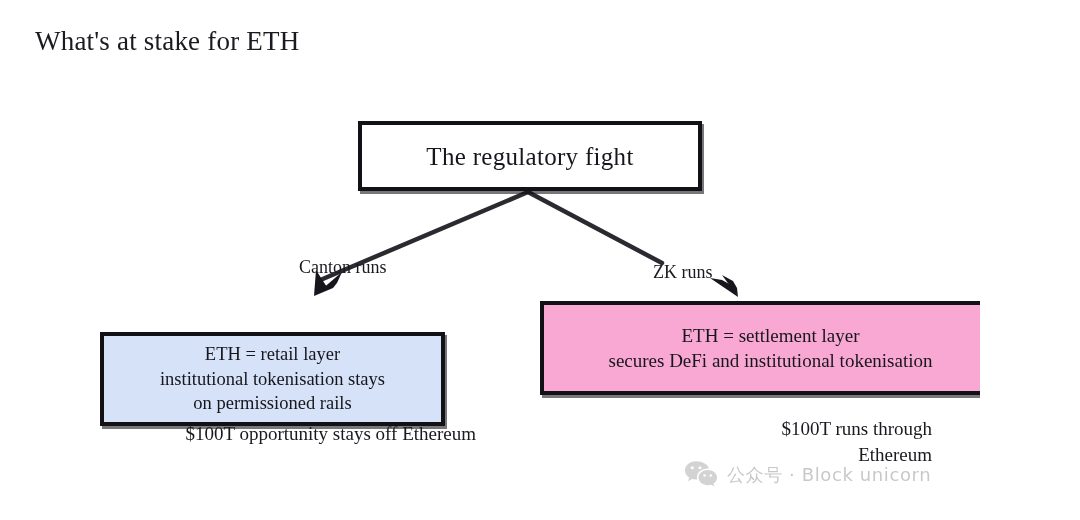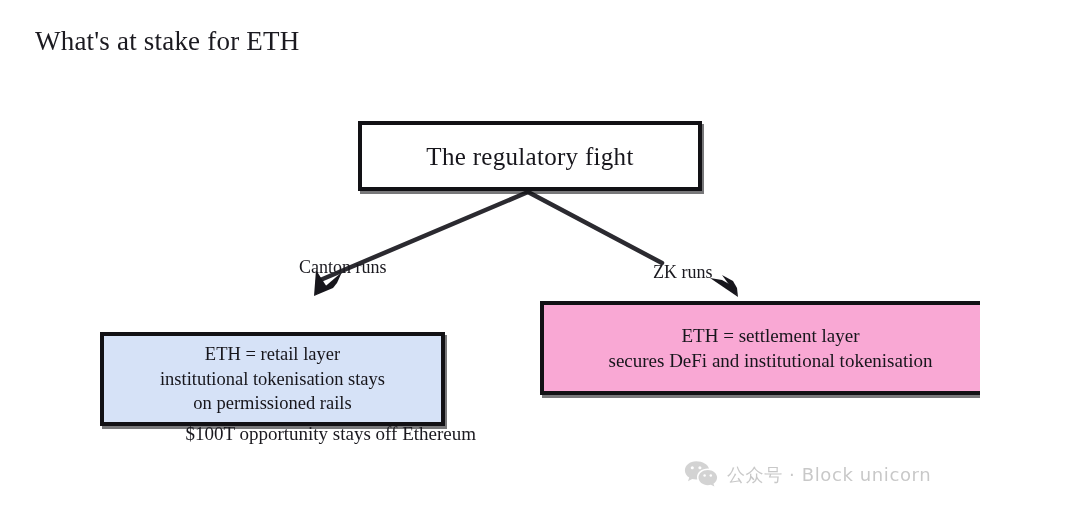--- a/index.html
+++ b/index.html
@@ -180,20 +180,22 @@
 
   <div class="caption caption-left">$100T opportunity stays off Ethereum</div>
 
   <div class="edge-label edge-label-right">ZK runs</div>
 
   <div class="node node-right">
     <span class="node-text" style="white-space: pre-line;">ETH = settlement layer
 secures DeFi and institutional tokenisation</span>
   </div>
 
+  <div class="caption caption-right">$100T runs through
+Ethereum</div>
 
   <div class="watermark">
     <svg class="wm-wechat" viewBox="0 0 34 30" xmlns="http://www.w3.org/2000/svg">
       <g fill="#b9b9b9">
         <path d="M12.2 1.2C5.9 1.2 0.9 5.3 0.9 10.4c0 2.9 1.7 5.5 4.3 7.2L4 21.2l4.2-2.1c1.2 0.3 2.5 0.5 3.9 0.5 0.4 0 0.8 0 1.2-0.1-0.2-0.7-0.3-1.4-0.3-2.2 0-4.8 4.8-8.7 10.8-8.7 0.4 0 0.8 0 1.2 0.1C24.1 4.5 18.7 1.2 12.2 1.2z"></path>
         <circle cx="8.3" cy="7.8" r="1.55" fill="#ffffff"></circle>
         <circle cx="15.9" cy="7.8" r="1.55" fill="#ffffff"></circle>
         <path d="M33.1 17.6c0-4.2-4.2-7.6-9.3-7.6s-9.3 3.4-9.3 7.6 4.2 7.6 9.3 7.6c1.1 0 2.1-0.2 3.1-0.4l3.5 1.8-0.9-2.9c2.2-1.4 3.6-3.6 3.6-6.1z"></path>
         <circle cx="20.6" cy="15.4" r="1.25" fill="#ffffff"></circle>
         <circle cx="26.8" cy="15.4" r="1.25" fill="#ffffff"></circle>

